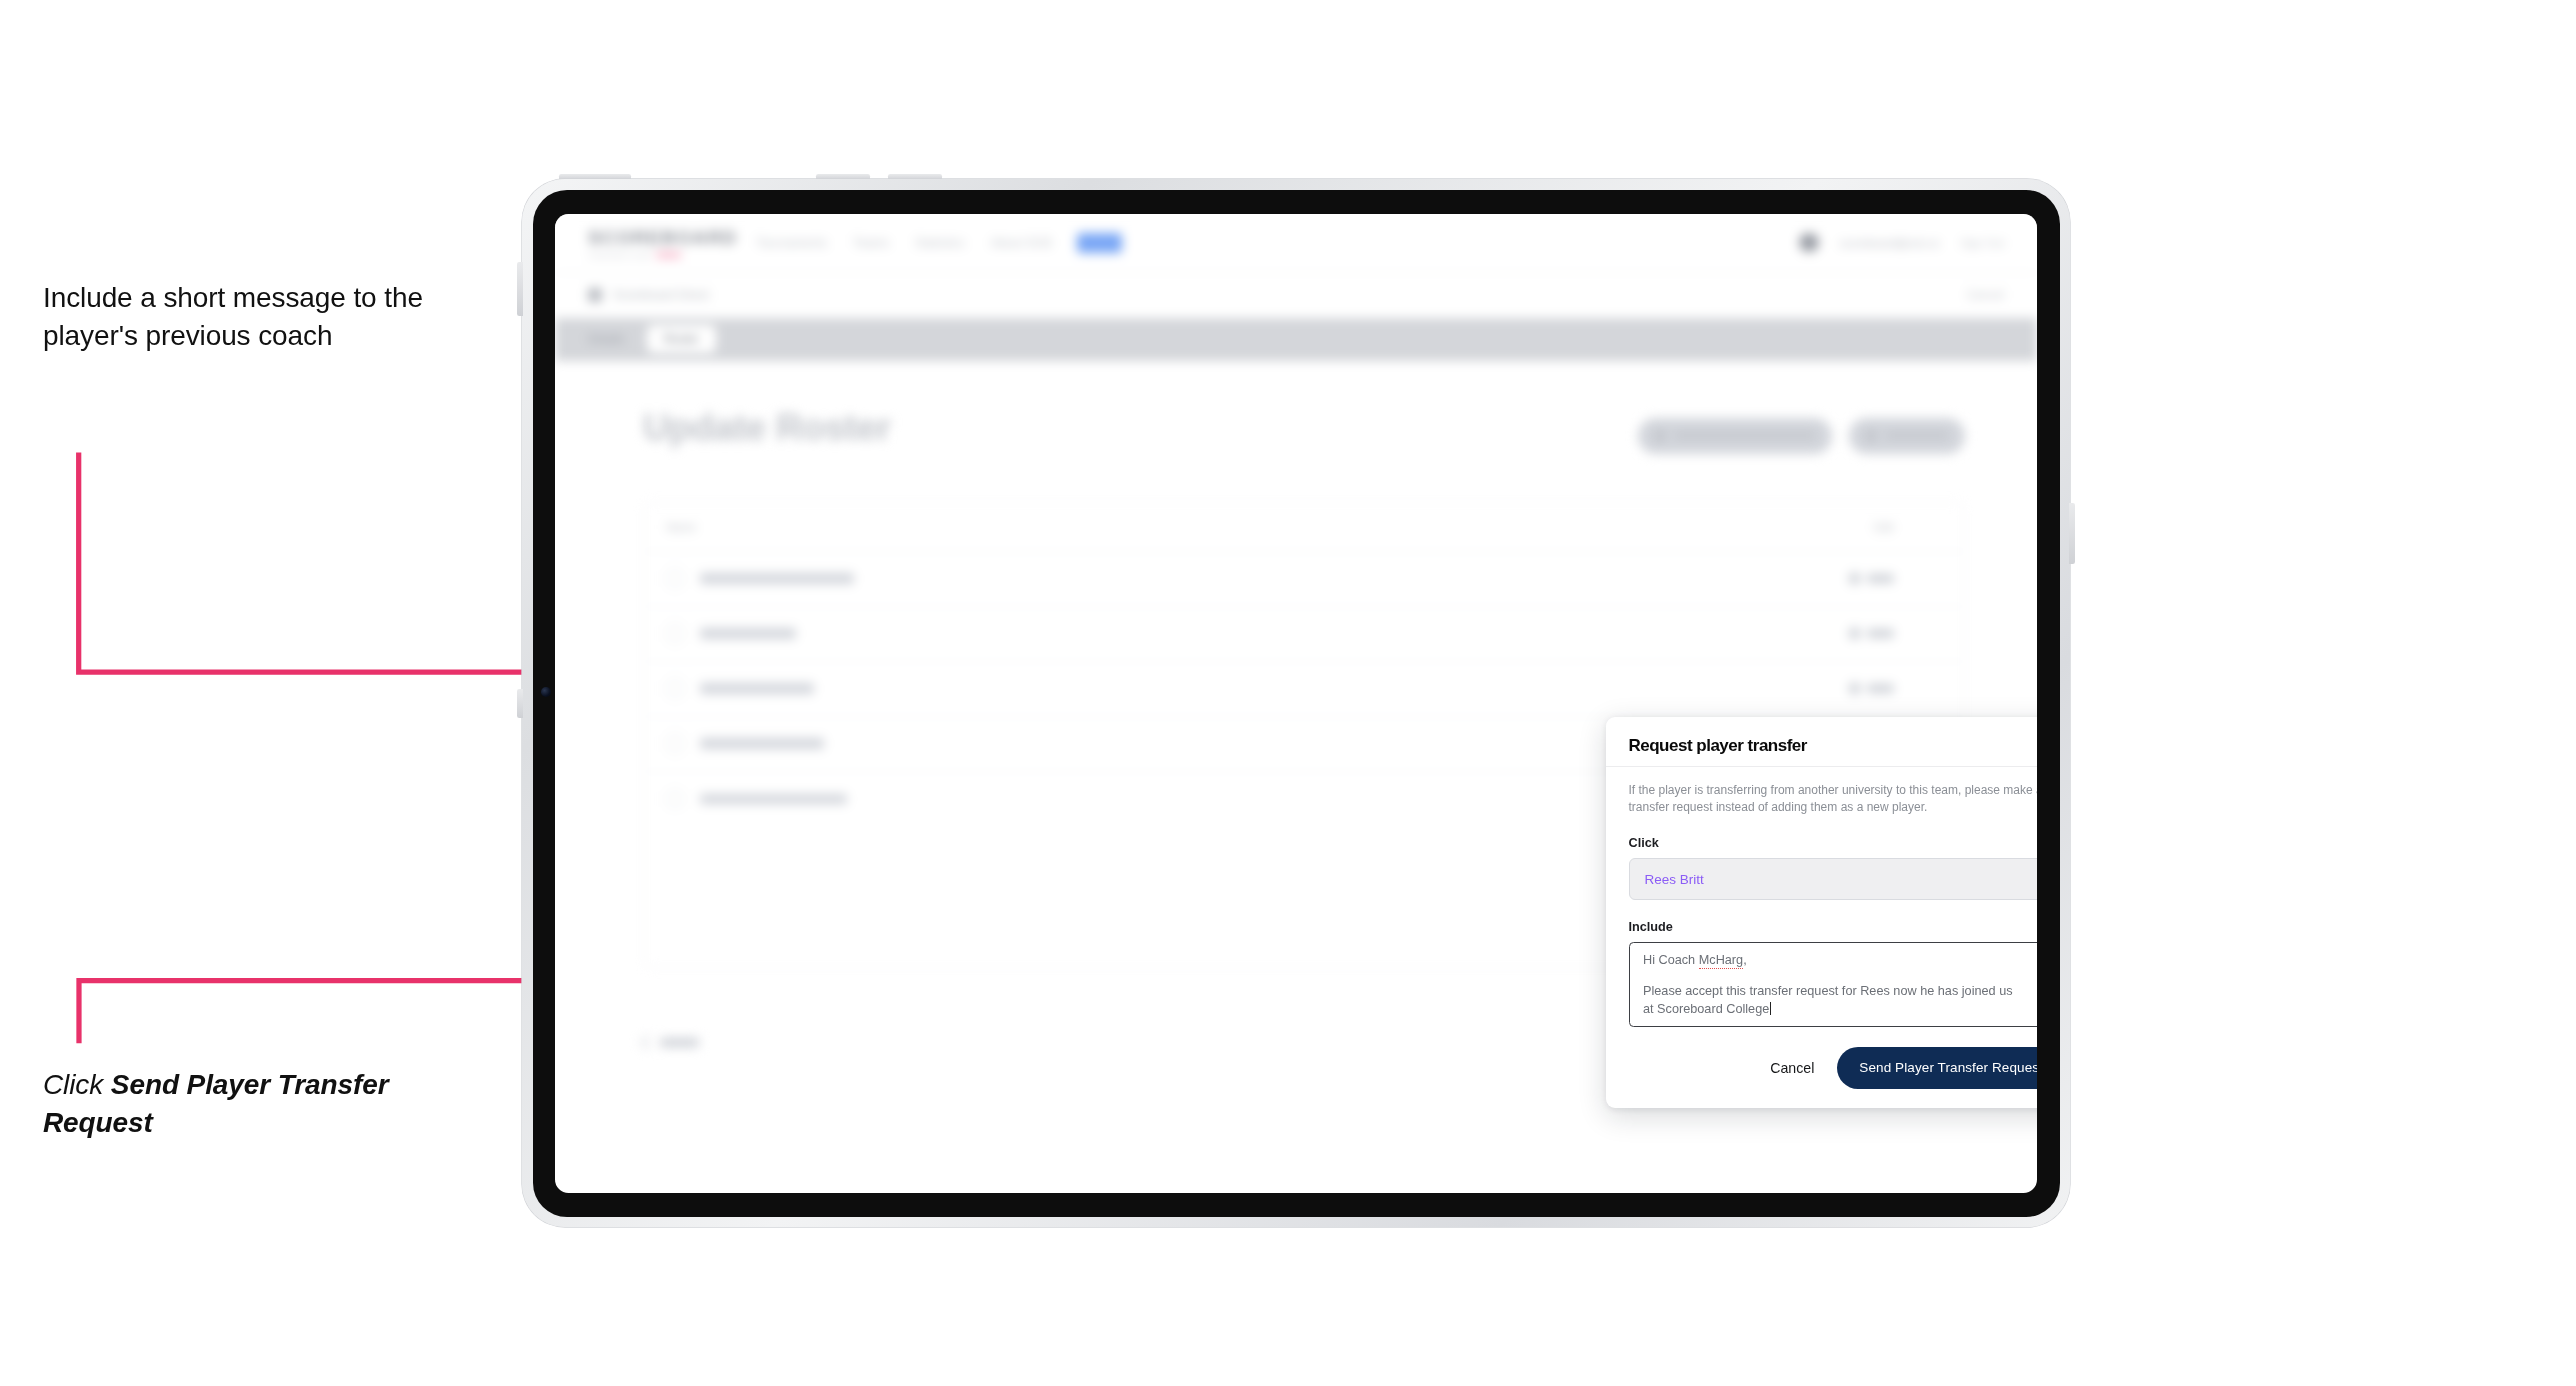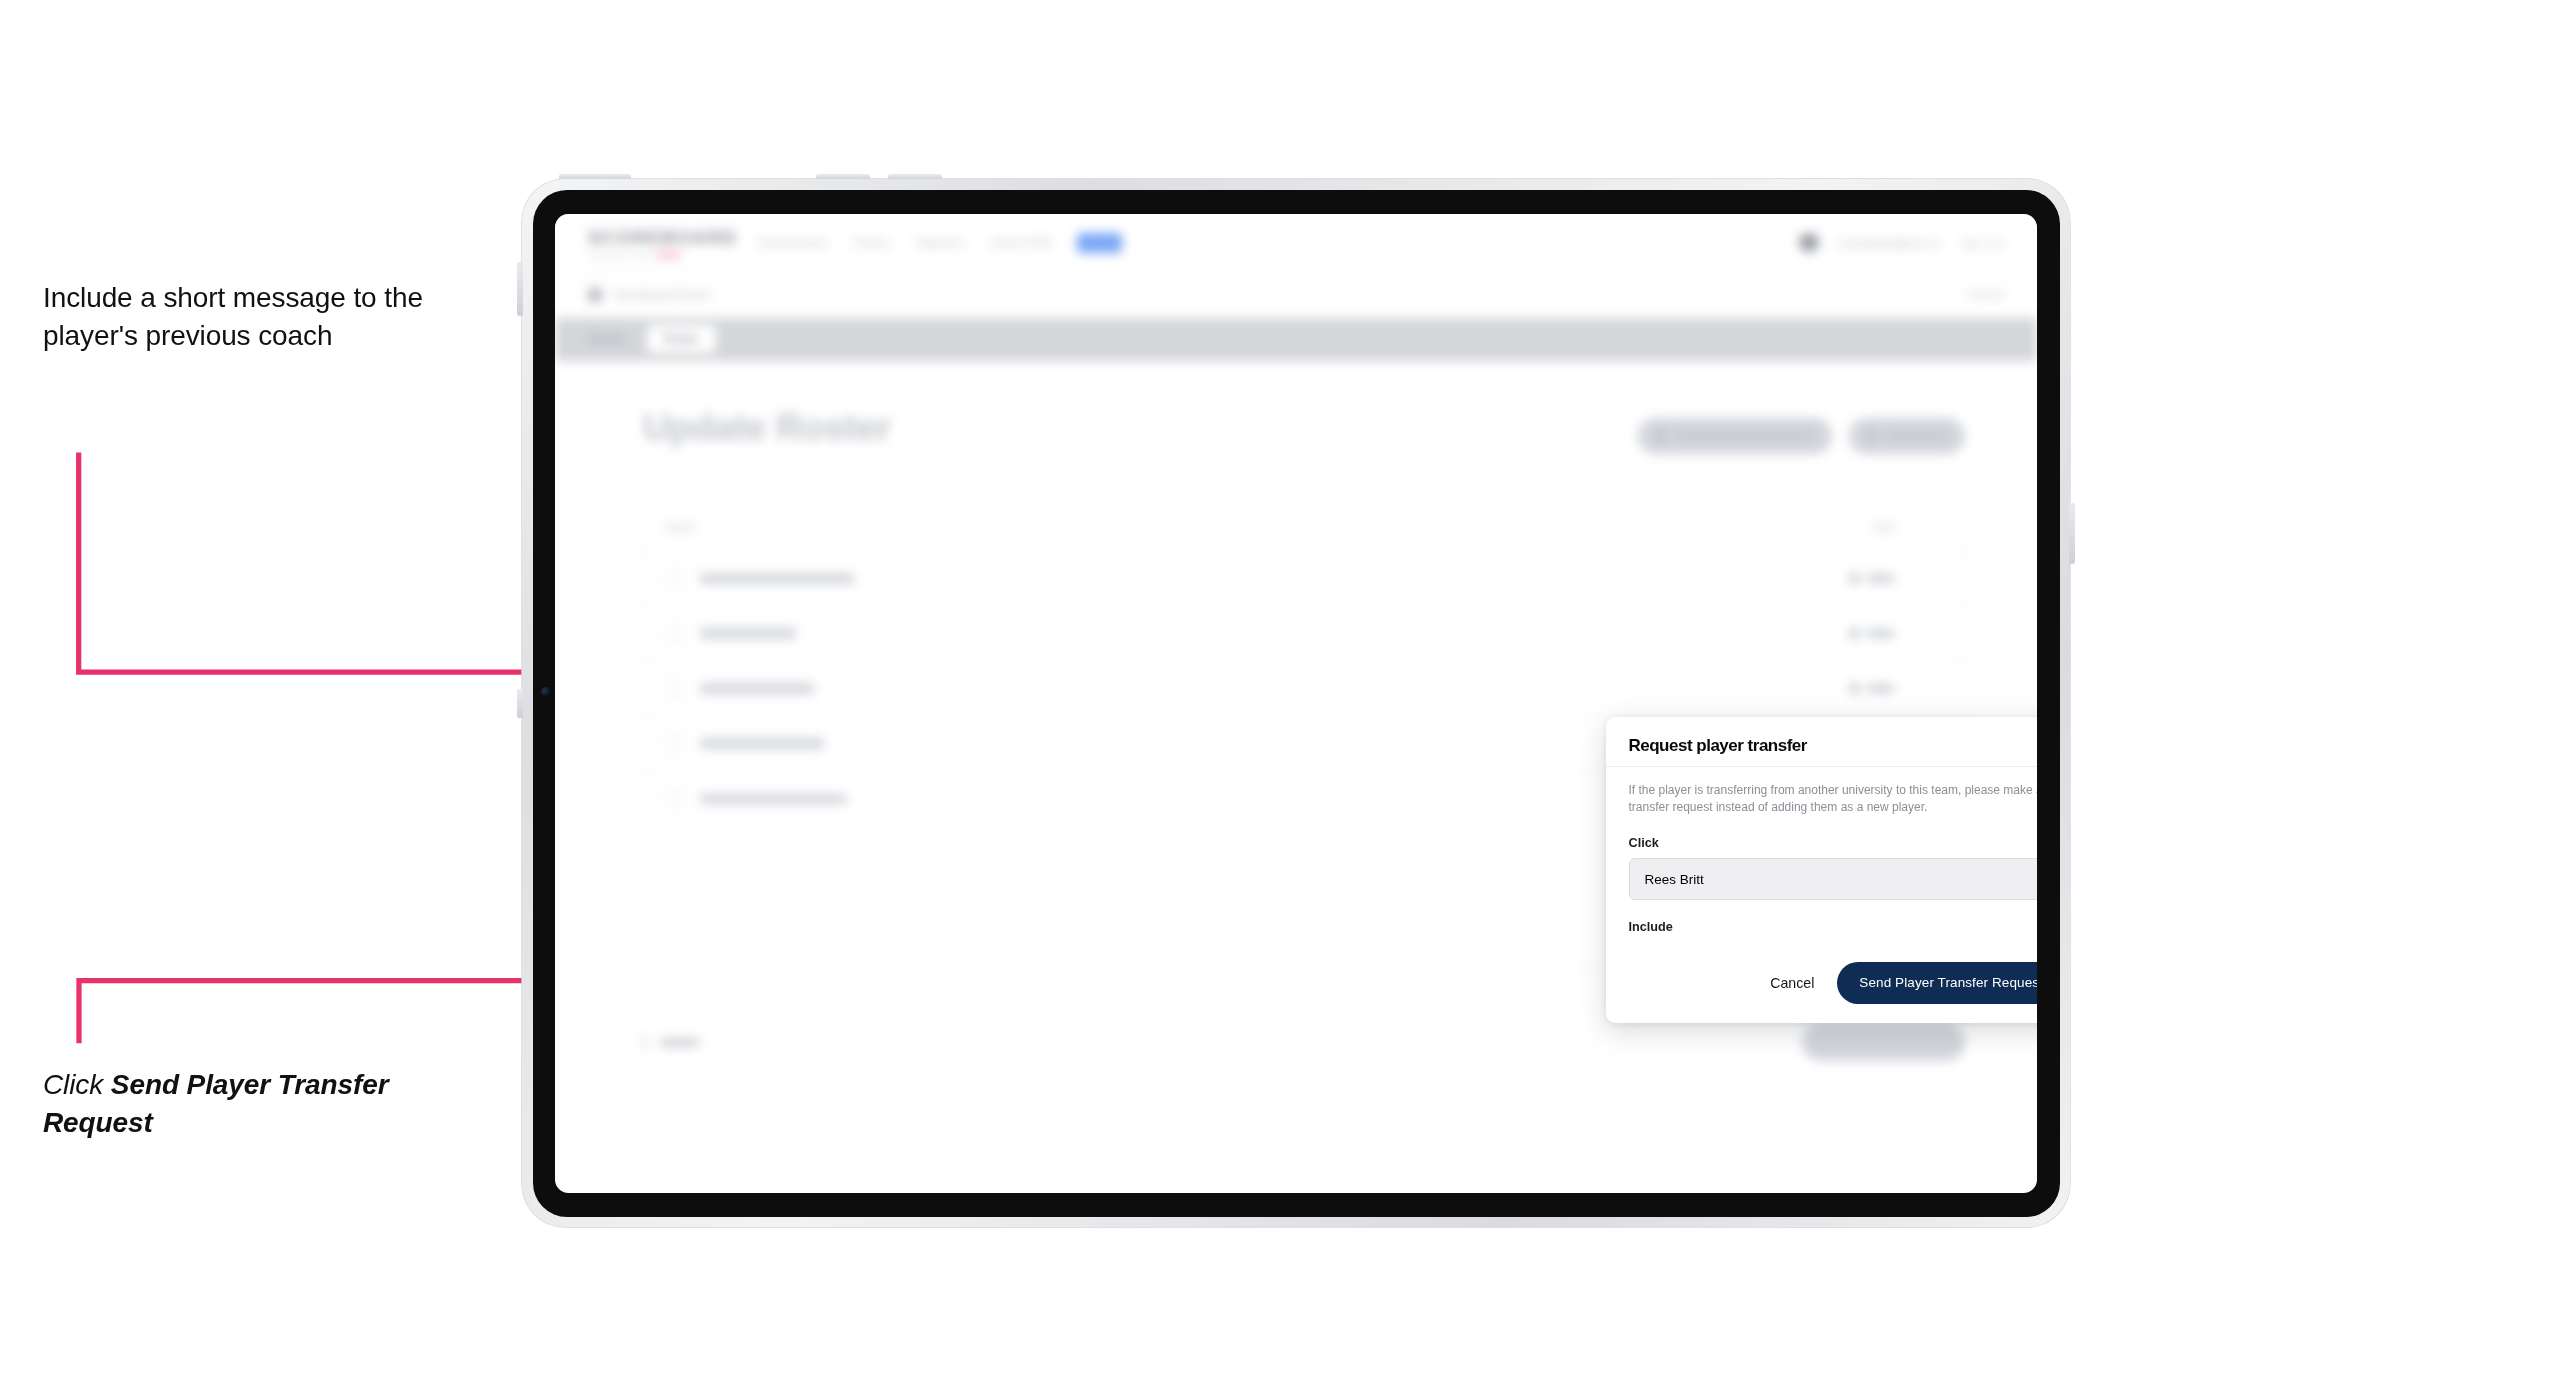--- a/index.html
+++ b/index.html
@@ -151,21 +151,21 @@
     padding: 19px 22.5px 10.5px 22.5px;
     border-bottom: 0.7px solid #ececee;
   }
   .modal-title { font-size: 17px; font-weight: 700; color: #0a0a0a; letter-spacing: -0.5px; }
   .modal-body { padding: 15px 22.5px 3px 22.5px; }
   .modal-desc { font-size: 12px; line-height: 1.45; color: #8b8f96; }
   .fld-label { font-size: 12.7px; font-weight: 700; color: #1c1d21; margin: 19.5px 0 8.2px 0; }
   .player-input {
     width: 100%; height: 42px; border: 0.7px solid #d9dbe0; border-radius: 6px;
     background: #efeff1; display: flex; align-items: center; padding: 0 15px;
-    font-size: 13.5px; color: #000000;
+    font-size: 13.5px; color: #8b5cf6;
   }
   .msg-box {
     width: 100%; height: 85px; border: 0.7px solid #3d3f44; border-radius: 4.5px;
     background: #ffffff; padding: 8.2px 13.5px; position: relative; overflow: hidden;
   }
   .msg-line { font-size: 12.7px; line-height: 1.42; color: #6b6f76; white-space: nowrap; }
   .msg-gap { height: 12.7px; }
   .spell { border-bottom: 1.5px dotted #e24b4b; padding-bottom: 0.7px; }
   .caret { display: inline-block; width: 1.1px; height: 13.5px; background: #222; vertical-align: -2.2px; margin-left: 0.7px; }
   .modal-foot { display: flex; justify-content: flex-end; gap: 19.5px; padding: 16.5px 22.5px 19.5px 22.5px; }
@@ -327,20 +327,27 @@
 
           </div>
 
           <div class="modal-body">
             <div class="modal-desc">If the player is transferring from another university to this team, please make a transfer request instead of adding them as a new player.</div>
 
             <div class="fld-label">Click</div>
             <div class="player-input">Rees Britt</div>
 
             <div class="fld-label">Include</div>
+            <div class="msg-box">
+              <div class="msg-line"><span>Hi Coach </span><span class="spell">McHarg</span><span>,</span></div>
+              <div class="msg-gap"></div>
+              <div class="msg-line">Please accept this transfer request for Rees now he has joined us</div>
+              <div class="msg-line"><span>at Scoreboard College</span><span class="caret"></span></div>
+
+            </div>
           </div>
 
           <div class="modal-foot">
             <button class="cancel-btn">Cancel</button>
             <button class="send-btn">Send Player Transfer Request</button>
           </div>
 
         </div>
 
       </div>

